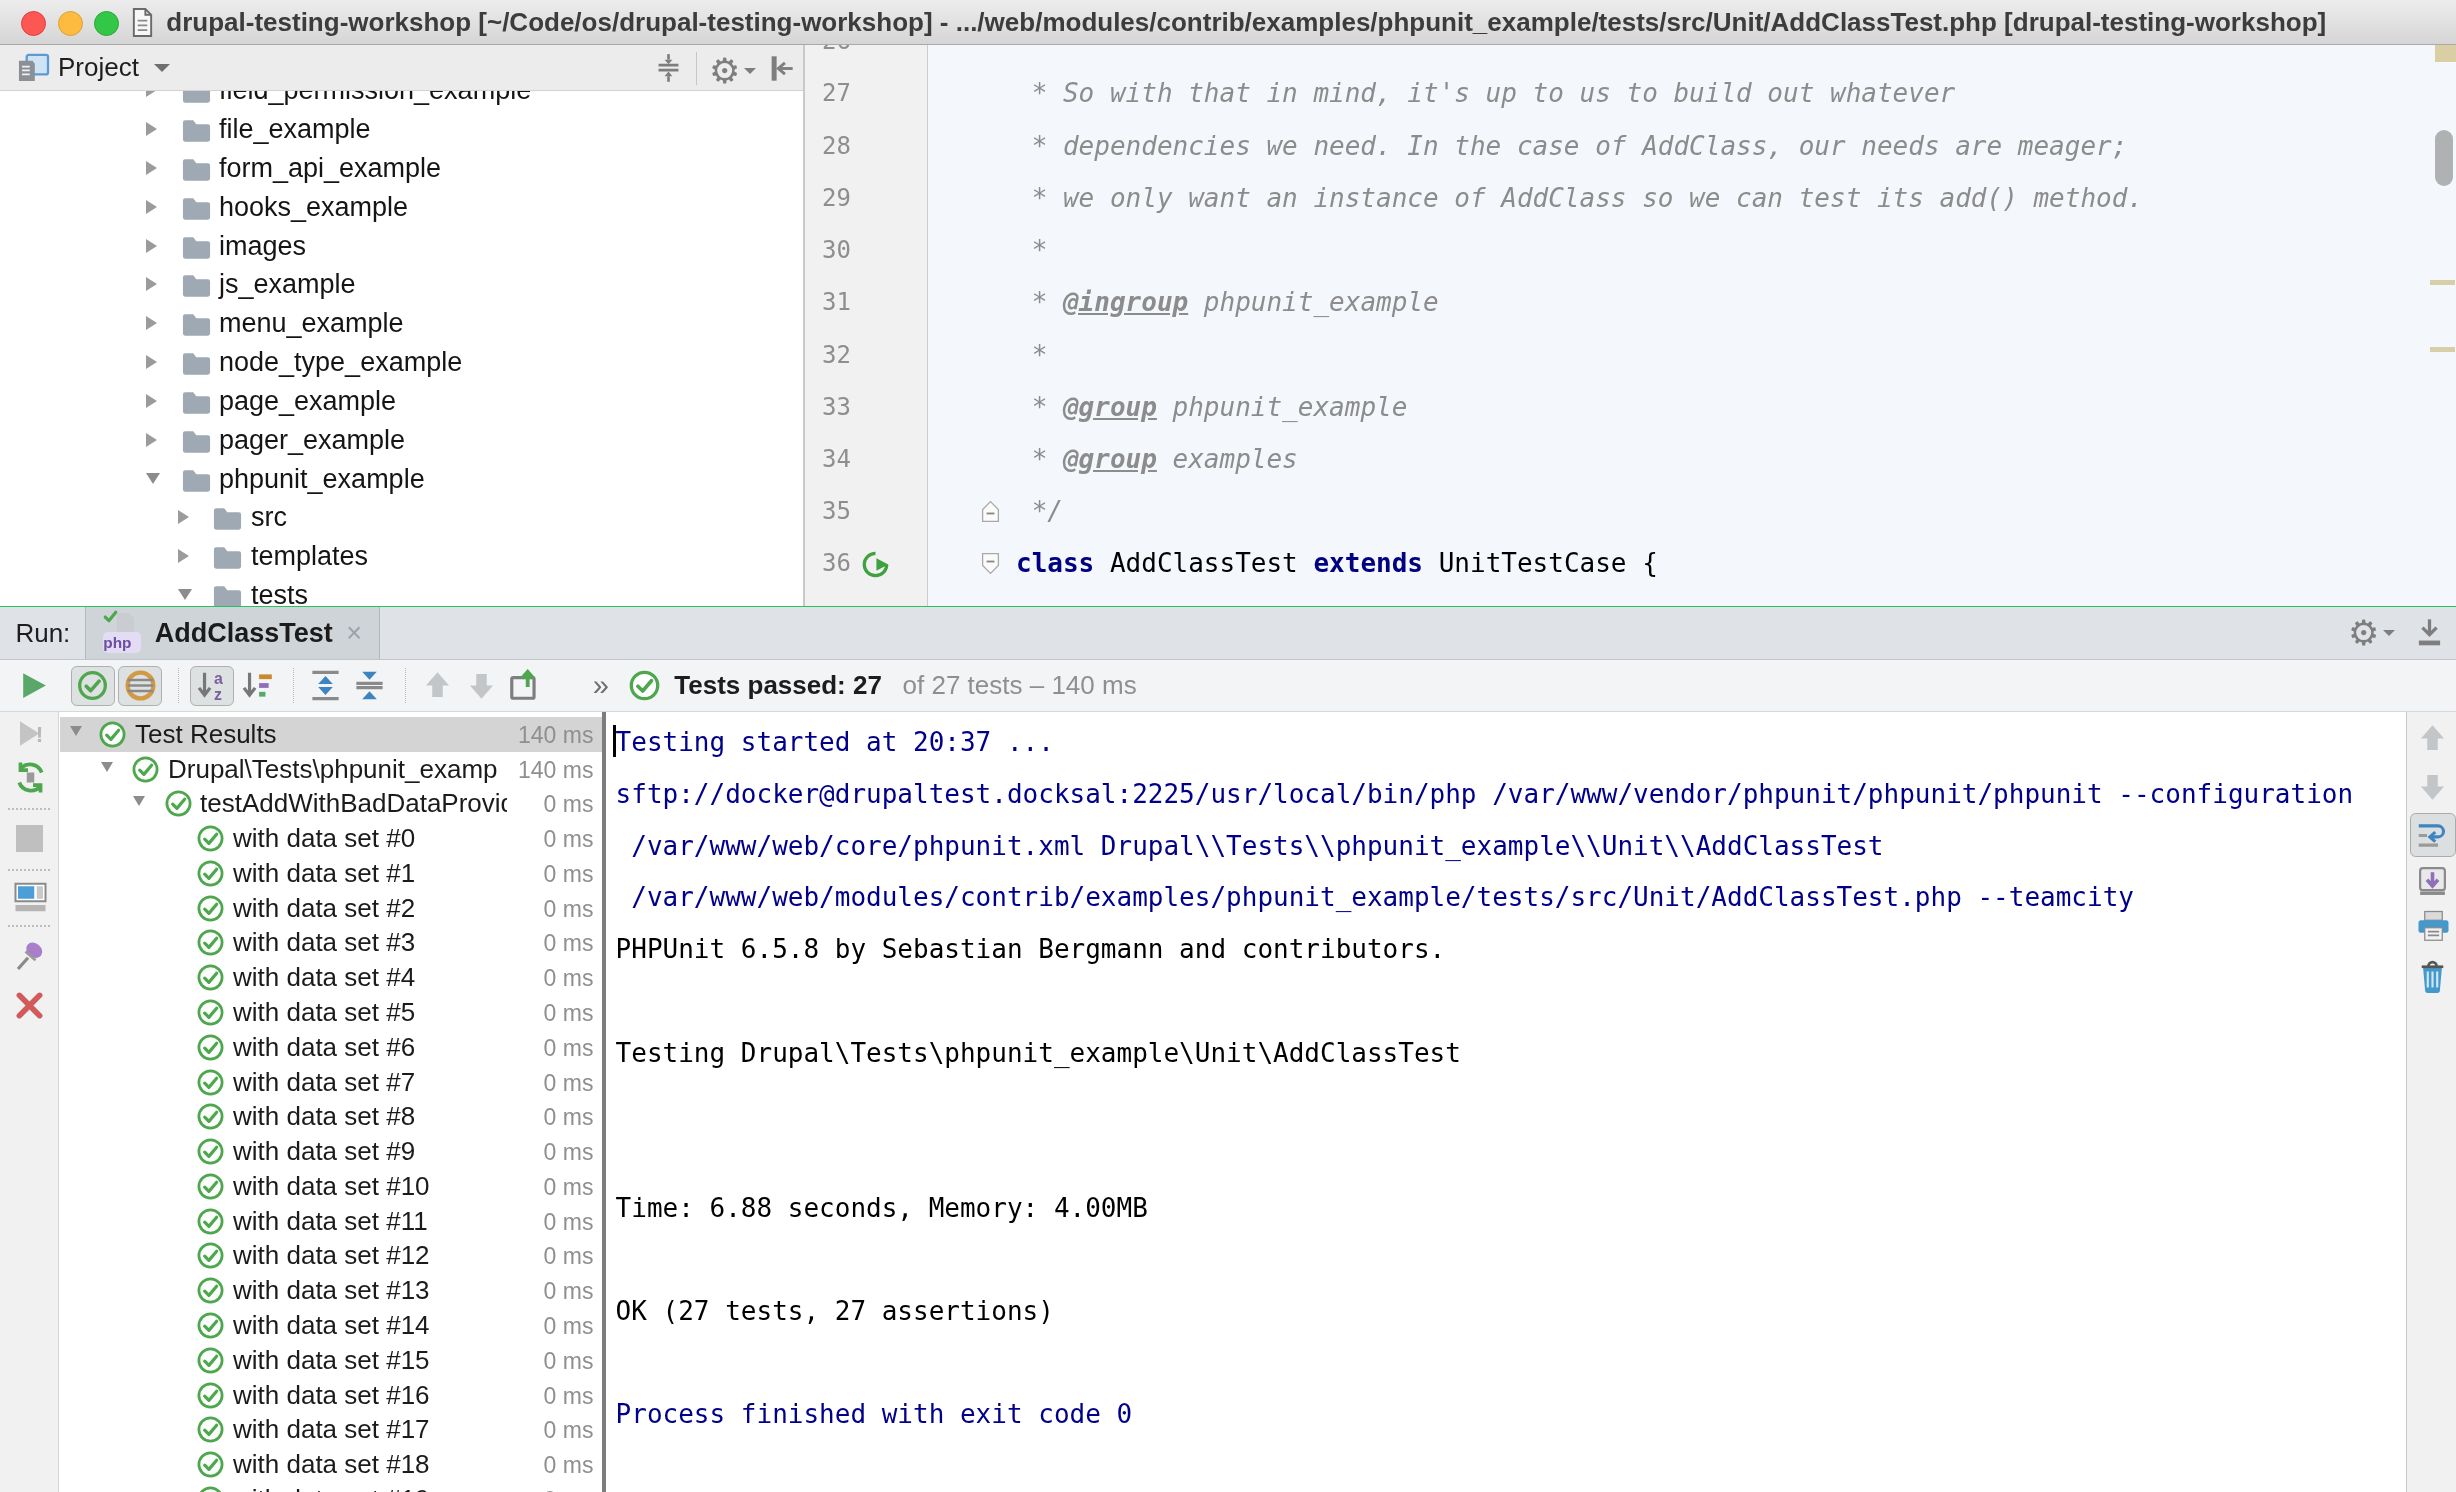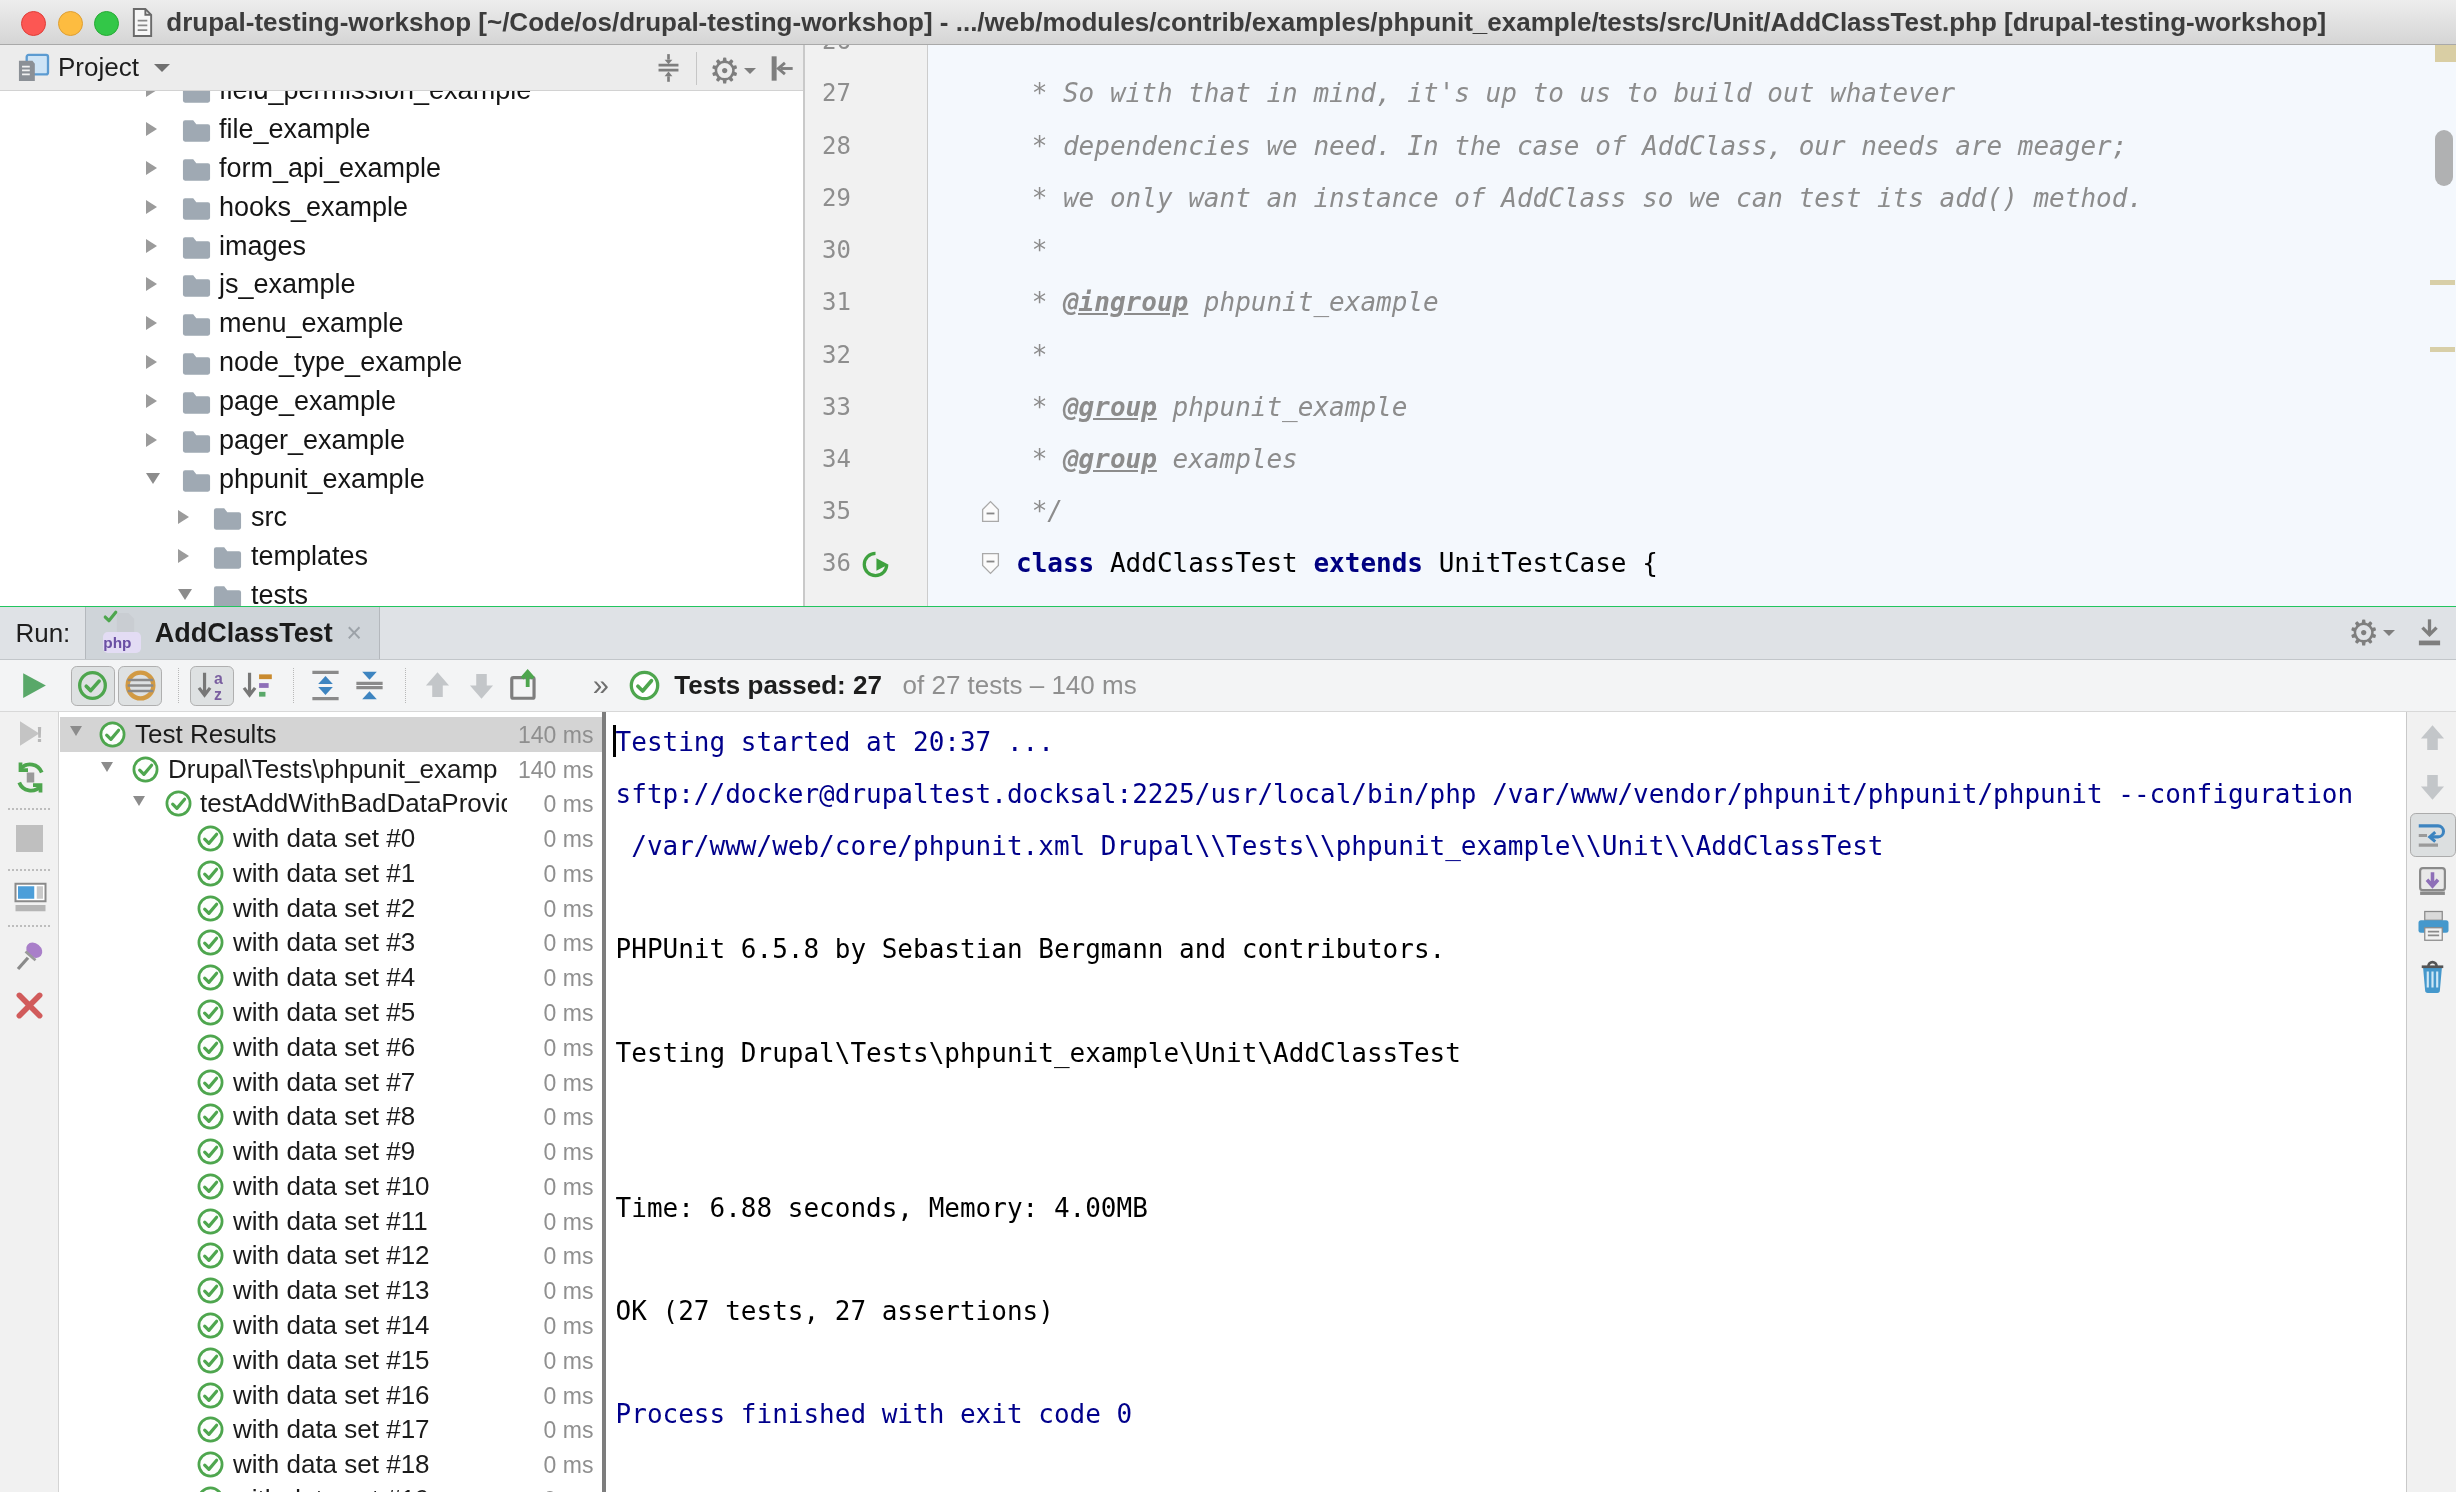--- a/index.html
+++ b/index.html
@@ -740,20 +740,21 @@
             <span class="tlabel" style="left:173px">with data set #19</span>
             <span class="ttime">0 ms</span>
           </div>
         </div>
       <div class="csep"></div>
       <div class="console">
           <div class="cline sys" style="top: 14.4px;">Testing started at 20:37 ...</div>
           <div class="ccaret" style="top: 13.4px;"></div>
           <div class="cline sys" style="top: 66px;">sftp://docker@drupaltest.docksal:2225/usr/local/bin/php /var/www/vendor/phpunit/phpunit/phpunit --configuration</div>
           <div class="cline sys" style="top: 118px;"> /var/www/web/core/phpunit.xml Drupal\\Tests\\phpunit_example\\Unit\\AddClassTest</div>
+          <div class="cline sys" style="top: 169px;"> /var/www/web/modules/contrib/examples/phpunit_example/tests/src/Unit/AddClassTest.php --teamcity</div>
           <div class="cline out" style="top: 221px;">PHPUnit 6.5.8 by Sebastian Bergmann and contributors.</div>
           <div class="cline out" style="top: 325px;">Testing Drupal\Tests\phpunit_example\Unit\AddClassTest</div>
           <div class="cline out" style="top: 480px;">Time: 6.88 seconds, Memory: 4.00MB</div>
           <div class="cline out" style="top: 583px;">OK (27 tests, 27 assertions)</div>
           <div class="cline sys" style="top: 686px;">Process finished with exit code 0</div>
         </div>
 
       <div class="rrail">
         <span class="rrico" style="top:9.6px;">
           <svg width="33" height="33" viewBox="0 0 20 20">

